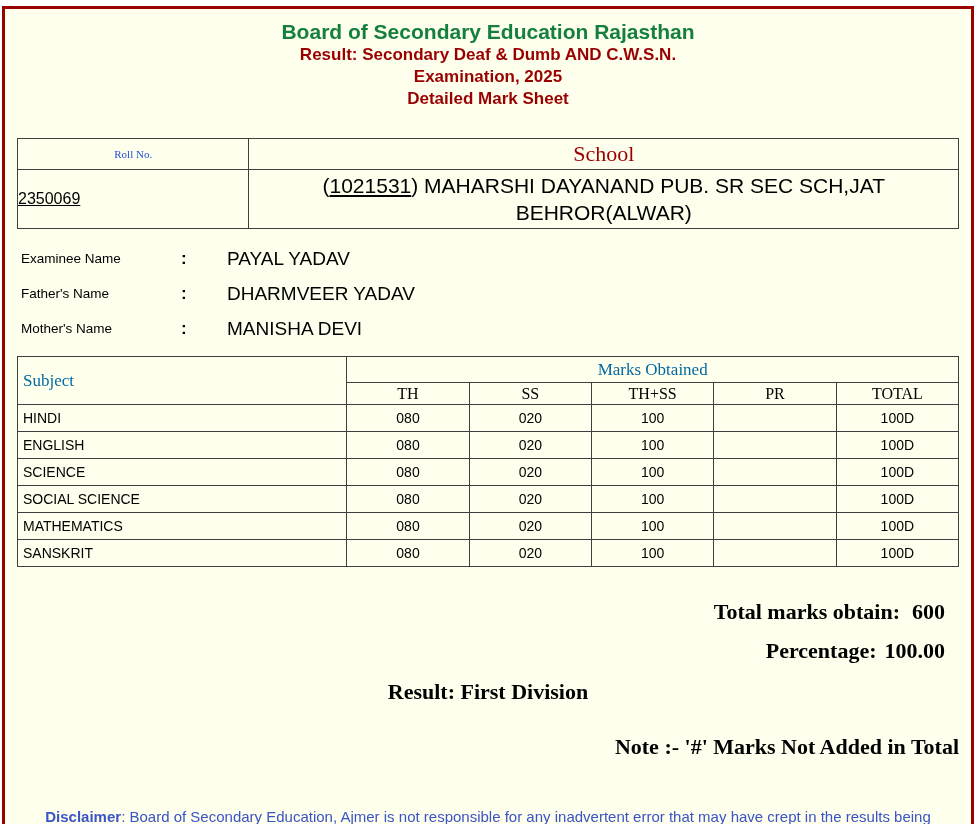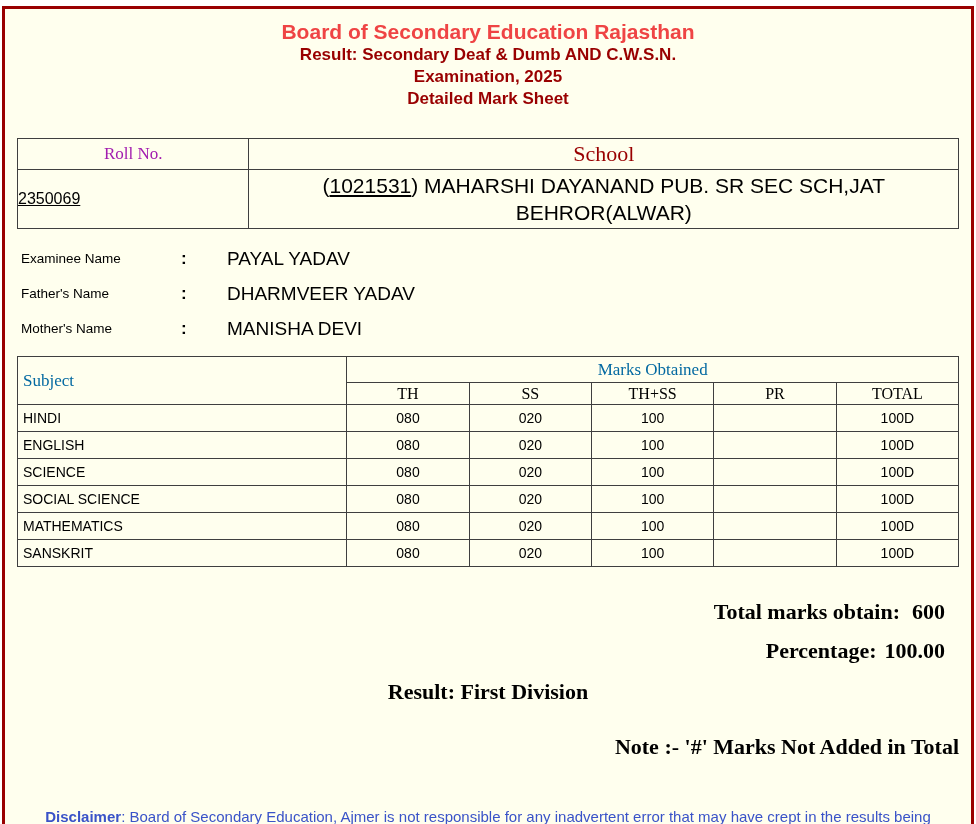--- a/index.html
+++ b/index.html
@@ -1,29 +1,29 @@
 <!DOCTYPE html>
 <html><head>
 <meta charset="utf-8">
 <style>
   * { margin:0; padding:0; box-sizing:border-box; }
   html,body { width:976px; height:824px; overflow:hidden; background:#ffffff;
               font-family:"Liberation Sans", sans-serif; color:#000; }
   .page { margin:6px 2px 0 2px; border:3px solid #990000; background:#FFFFEE;
           height:860px; padding:10px 12px 0 12px; }
 
-  .hdr-1 { text-align:center; color:#ef4444; font-weight:bold; font-size:21px; line-height:25px; }
+  .hdr-1 { text-align:center; color:#15803d; font-weight:bold; font-size:21px; line-height:25px; }
   .hdr-2 { text-align:center; color:#990000; font-weight:bold; font-size:17px; line-height:22px; }
 
   table { border-collapse:collapse; width:100%; }
 
   .roll-table { margin-top:28px; }
   .roll-table td { border:1px solid #3f3f3f; }
-  .roll-label-cell  { width:24.6%; text-align:center; color:#a21caf;
-                      font-family:"Liberation Serif", serif; font-size:17px; height:31px; }
+  .roll-label-cell  { width:24.6%; text-align:center; color:#1d4ed8;
+                      font-family:"Liberation Serif", serif; font-size:11px; height:31px; }
   .school-label-cell{ text-align:center; color:#990000;
                       font-family:"Liberation Serif", serif; font-size:22px; }
   .roll-value-cell  { text-align:left; font-size:16px; }
   .school-value-cell{ text-align:center; font-size:21px; height:57px; padding:2px 26px; line-height:27px; }
   .u { text-decoration:underline; }
 
   .info { margin-top:12px; }
   .info-row   { display:flex; align-items:center; height:35px; padding-left:4px;gap:16px; }
   .info-label { font-size:13.5px; width:144px; }
   .info-colon { font-size:17px; font-weight:bold; width:10px; }

